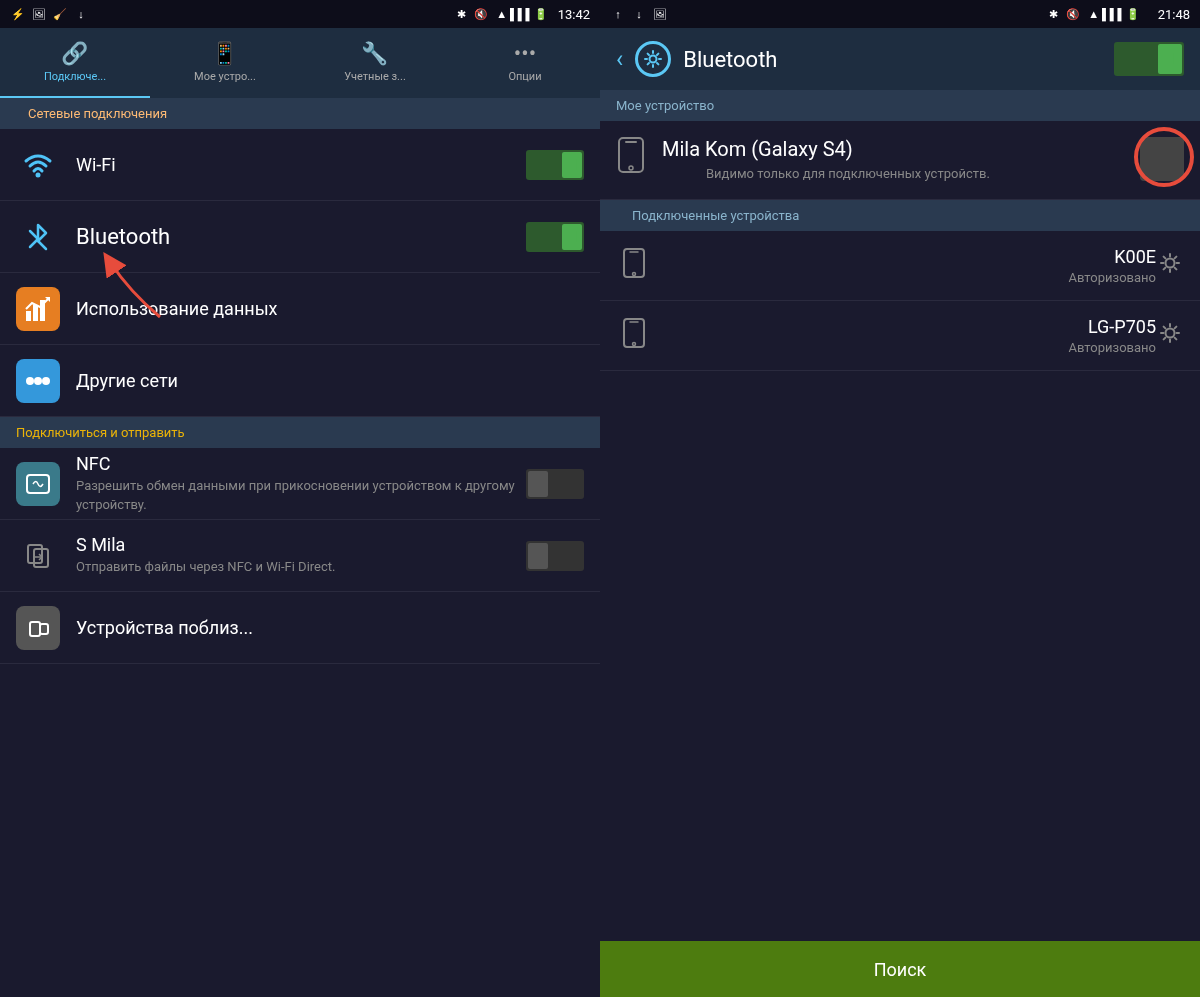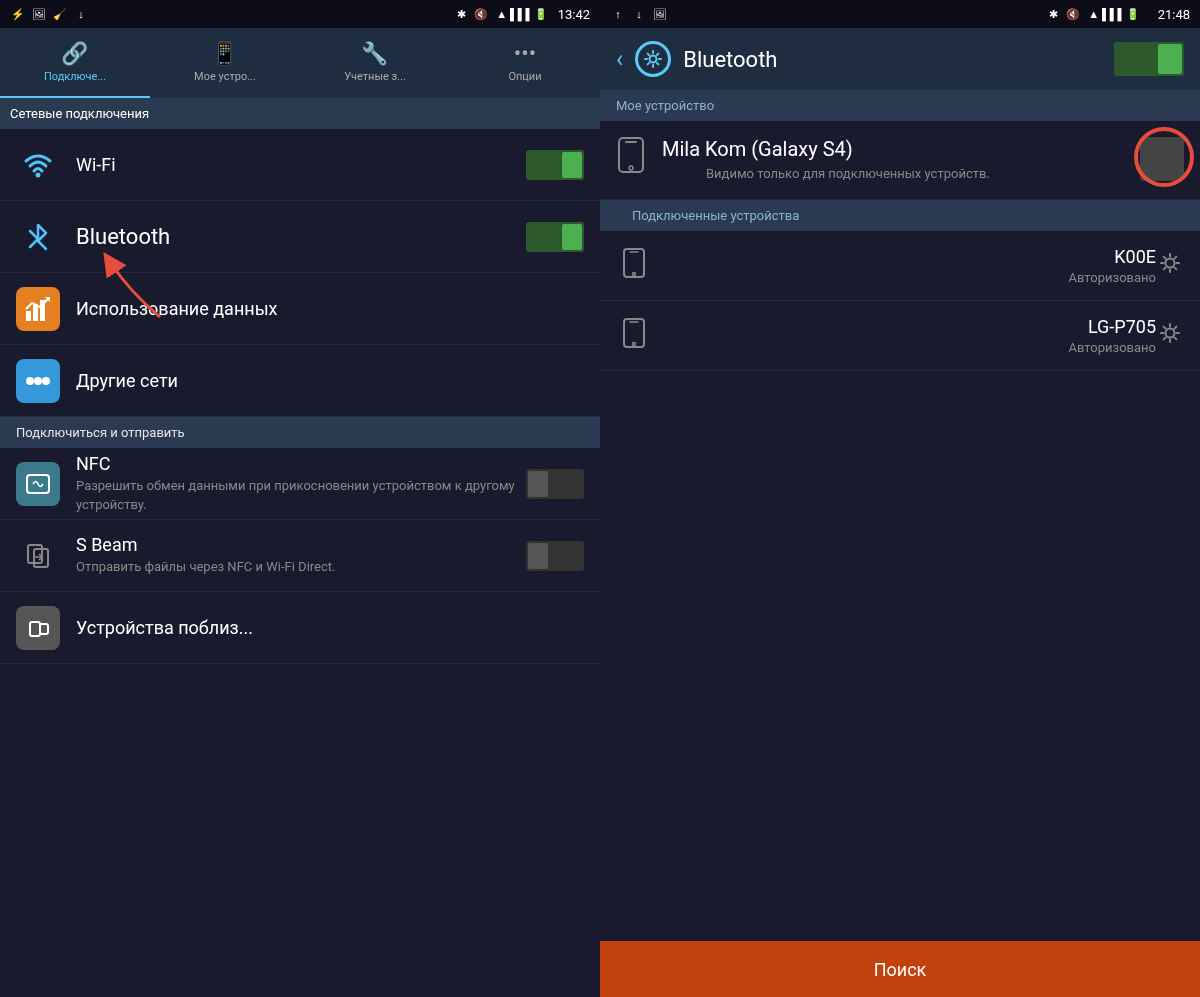--- a/index.html
+++ b/index.html
@@ -93,23 +93,23 @@
       color: #aaa;
       text-align: center;
     }
 
     .tab-item.active .tab-label {
       color: #5bc8f5;
     }
 
     .section-header {
       background: #2a3a50;
-      padding: 8px 10px;
+      padding: 8px 28px;
       font-size: 13px;
-      color: #ffffff;
+      color: #fdba74;
       flex-shrink: 0;
     }
 
     .settings-list {
       flex: 1;
       overflow-y: auto;
       background: #1a1a2e;
     }
 
     .settings-item {
@@ -224,21 +224,21 @@
       right: 5px;
       color: #4caf50;
       font-weight: bold;
       font-size: 14px;
     }
 
     .section-header-2 {
       background: #2a3a50;
       padding: 8px 16px;
       font-size: 13px;
-      color: #e5e5e5;
+      color: #eab308;
     }
 
     .bluetooth-row {
       position: relative;
     }
 
     
     .right-panel {
       width: 600px;
       height: 997px;
@@ -428,21 +428,21 @@
       margin-top: 3px;
     }
 
     .gear-settings {
       font-size: 24px;
       color: #888;
       cursor: pointer;
     }
 
     .search-footer {
-      background: #c2410c;
+      background: #4d7c0f;
       height: 56px;
       display: flex;
       align-items: center;
       justify-content: center;
       margin-top: auto;
       flex-shrink: 0;
       cursor: pointer;
     }
 
     .search-label {
@@ -595,21 +595,21 @@
     <div class="settings-item">
       <div class="item-icon sbeam">
         <svg width="30" height="30" viewBox="0 0 30 30" fill="none">
           <rect x="5" y="4" width="14" height="18" rx="2" stroke="#888" stroke-width="2" fill="none"></rect>
           <rect x="11" y="8" width="14" height="18" rx="2" stroke="#888" stroke-width="2" fill="none"></rect>
           <path d="M11 16 L19 16" stroke="#888" stroke-width="1.5"></path>
           <path d="M16 13 L19 16 L16 19" stroke="#888" stroke-width="1.5" fill="none"></path>
         </svg>
       </div>
       <div class="item-content">
-        <span class="item-title">S Beam</span>
+        <span class="item-title">S Mila</span>
         <div class="item-subtitle">Отправить файлы через NFC и Wi-Fi Direct.</div>
       </div>
       <div class="toggle-switch off">
         <div class="toggle-knob"></div>
       </div>
     </div>
 
     <div class="settings-item">
       <div class="item-icon other" style="background:#555;">
         <svg width="28" height="28" viewBox="0 0 28 28" fill="none">

